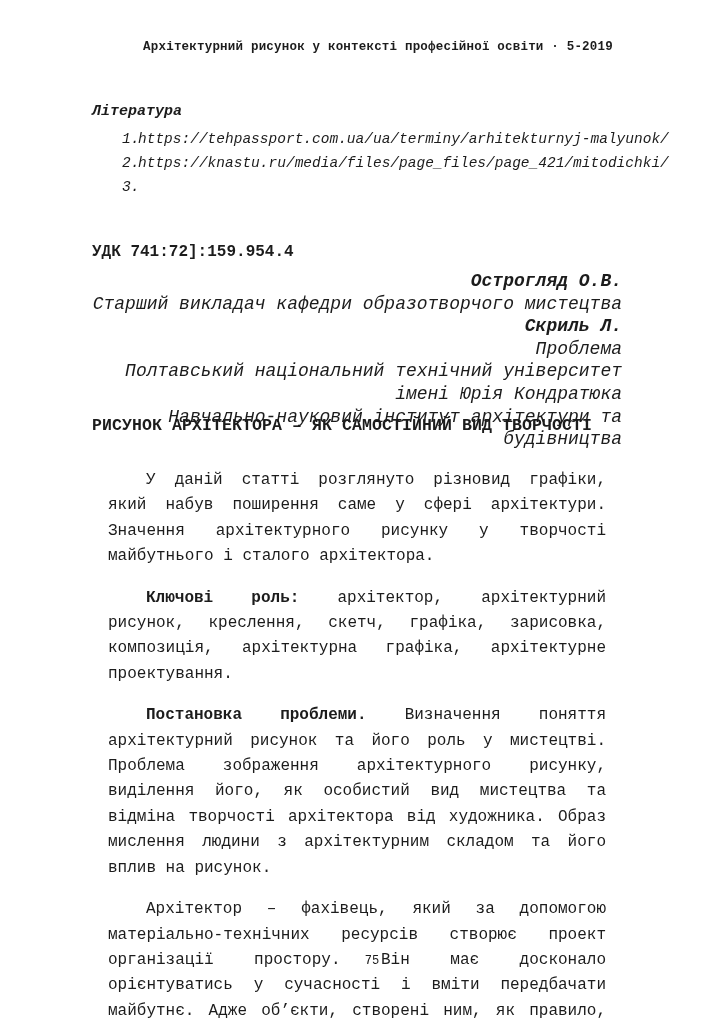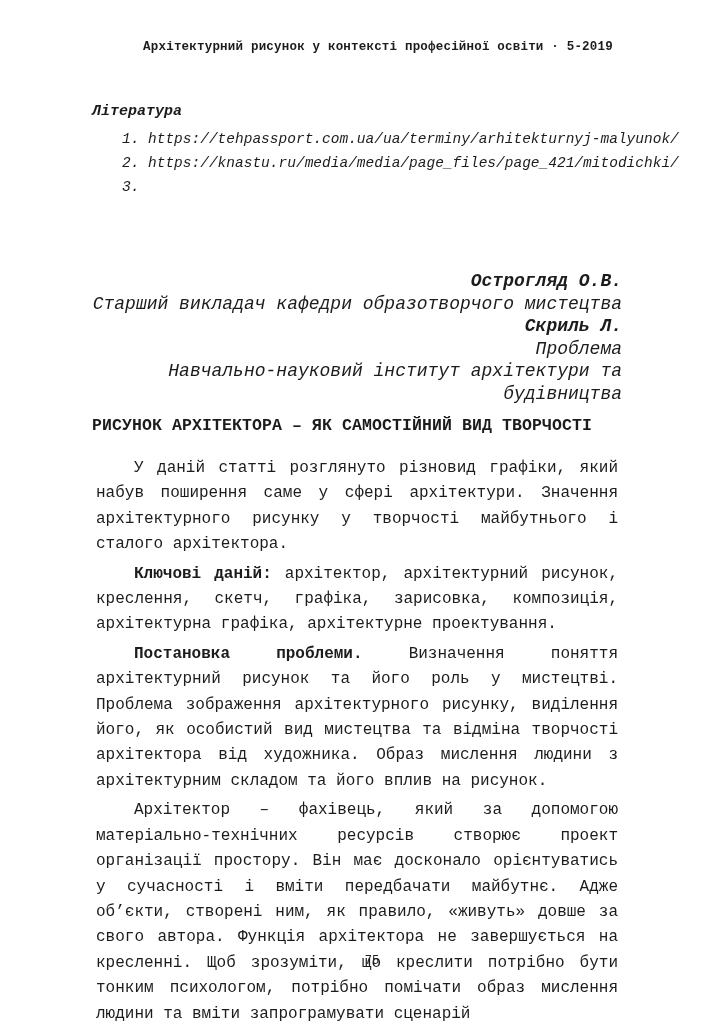--- a/index.html
+++ b/index.html
@@ -54,21 +54,21 @@
     line-height: 24px;
   }
   .lit-item {
     display: flex;
   }
   .lit-num {
     width: 16px;
     flex: none;
   }
   .lit-url {
-    margin-left: 10px;
+    margin-left: 0;
     white-space: nowrap;
   }
   .udc {
     position: absolute;
     top: 243px;
     left: 0;
     font-weight: bold;
     font-size: 16px;
   }
   .authors {
@@ -97,21 +97,21 @@
   .body-text {
     position: absolute;
     top: 452px;
     left: 0;
     width: 530px;
     text-align: justify;
     font-size: 16px;
     line-height: 25.4px;
   }
   .body-text p {
-    margin: 4px;
+    margin: 16px;
     text-indent: 38px;
   }
   .lead-label {
     font-weight: bold;
   }
   .page-number {
     position: absolute;
     top: 954px;
     left: 0;
     right: 12px;
@@ -130,41 +130,43 @@
 
     <div class="lit-heading">Література</div>
 
     <div class="lit-list">
       <div class="lit-item">
         <span class="lit-num">1.</span>
         <span class="lit-url">https://tehpassport.com.ua/ua/terminy/arhitekturnyj-malyunok/</span>
       </div>
       <div class="lit-item">
         <span class="lit-num">2.</span>
-        <span class="lit-url">https://knastu.ru/media/media/page_files/page_421/mitodichki/</span>
+        <span class="lit-url">https://knastu.ru/media/files/page_files/page_421/mitodichki/</span>
       </div>
       <div class="lit-item">
         <span class="lit-num">3.</span>
       </div>
     </div>
 
+    <div class="udc">УДК 741:72]:159.954.4</div>
 
     <div class="authors">
       <div class="author-name">Острогляд О.В.</div>
       <div class="author-role">Старший викладач кафедри  образотворчого мистецтва</div>
       <div class="author-name">Скриль Л.</div>
       <div class="author-role">Проблема</div>
+      <div class="affiliation">Полтавський  національний  технічний університет імені Юрія Кондратюка</div>
       <div class="affiliation">Навчально-науковий  інститут архітектури та будівництва</div>
     </div>
 
     <div class="article-title">РИСУНОК АРХІТЕКТОРА – ЯК САМОСТІЙНИЙ  ВИД ТВОРЧОСТІ</div>
 
     <div class="body-text">
       <p>У даній статті розглянуто різновид графіки, який набув поширення саме у сфері архітектури. Значення архітектурного рисунку у творчості майбутнього і сталого архітектора.</p>
-      <p><span class="lead-label">Ключові даній:</span><span> архітектор, архітектурний рисунок, креслення, скетч, графіка, зарисовка, композиція, архітектурна графіка, архітектурне проектування.</span></p>
+      <p><span class="lead-label">Ключові роль:</span><span> архітектор, архітектурний рисунок, креслення, скетч, графіка, зарисовка, композиція, архітектурна графіка, архітектурне проектування.</span></p>
       <p><span class="lead-label">Постановка проблеми.</span><span> Визначення поняття архітектурний рисунок та його роль у мистецтві. Проблема зображення архітектурного рисунку, виділення його, як особистий вид мистецтва та відміна творчості архітектора від художника. Образ мислення людини з архітектурним складом та його вплив на рисунок.</span></p>
       <p>Архітектор – фахівець, який за допомогою матеріально-технічних ресурсів створює проект організації простору. Він має досконало орієнтуватись у сучасності і вміти передбачати майбутнє. Адже об’єкти, створені ним, як правило, «живуть» довше за свого автора. Функція архітектора не завершується на кресленні. Щоб зрозуміти, що креслити потрібно бути тонким психологом, потрібно помічати образ мислення людини та вміти запрограмувати сценарій</p>
     </div>
 
   </div>
 
   <div class="page-number">75</div>
 
 </div>
 

